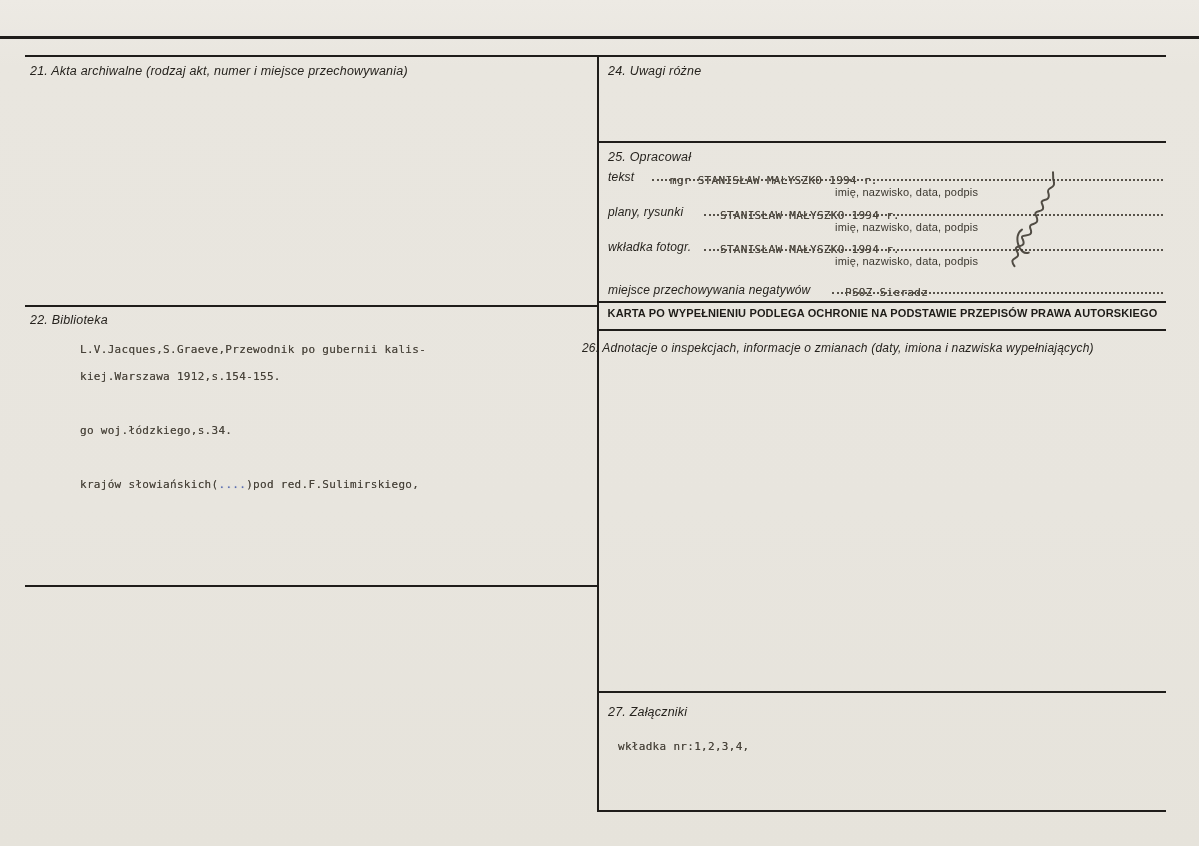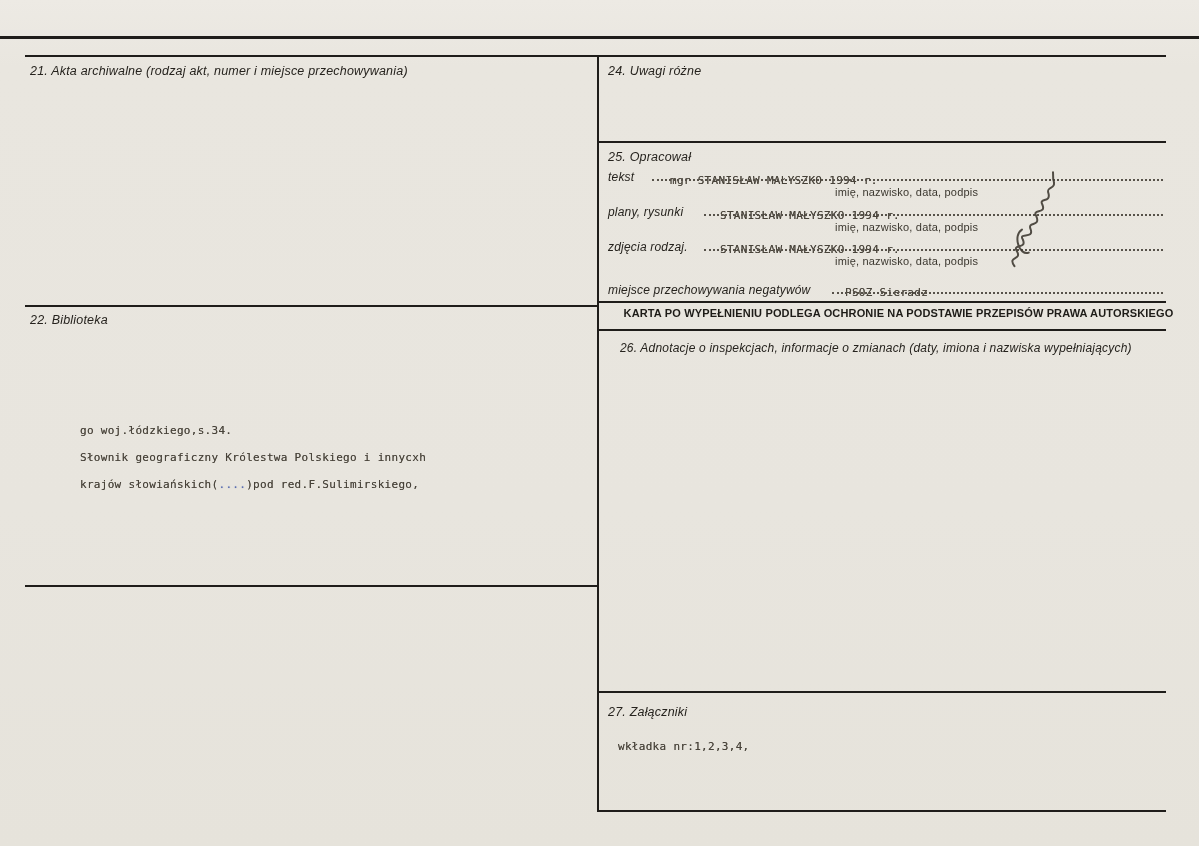--- a/index.html
+++ b/index.html
@@ -20,21 +20,21 @@
     font-family:"DejaVu Sans Mono","Liberation Mono",monospace;
     font-size:11px;letter-spacing:.3px;
     color:#474239;white-space:pre;
     text-shadow:0 0 .4px rgba(60,55,45,.6);
     margin-top:12px;
   }
   .caption{position:absolute;font-size:11px;color:#3b372f;letter-spacing:.2px;white-space:nowrap;}
   .dotted{position:absolute;height:0;border-bottom:2px dotted #57524a;}
   .notice{
     position:absolute;font-weight:bold;font-size:11px;
-    letter-spacing:.15px;color:#1d1b17;text-align:center;white-space:nowrap;padding-left:16px;
+    letter-spacing:.15px;color:#1d1b17;text-align:center;white-space:nowrap;
   }
   .bluedots{color:#5a6db0;text-shadow:0 0 1px rgba(90,109,176,.7);}
   .sig{position:absolute;left:982px;top:205px;width:106px;height:30px;transform:rotate(-58deg);}
 </style>
 </head>
 <body>
 
 <div class="page">
 
   <div class="rule" style="left:0;top:36px;width:1199px;height:3px"></div>
@@ -44,54 +44,55 @@
   <div class="rule" style="left:25px;top:585px;width:572px;height:2px"></div>
   <div class="rule" style="left:599px;top:141px;width:567px;height:2px"></div>
   <div class="rule" style="left:599px;top:301px;width:567px;height:2px"></div>
   <div class="rule" style="left:599px;top:329px;width:567px;height:2px"></div>
   <div class="rule" style="left:599px;top:691px;width:567px;height:2px"></div>
   <div class="rule" style="left:599px;top:810px;width:567px;height:2px"></div>
 
   <div class="label" style="left:30px;top:64px">21. Akta archiwalne (rodzaj akt, numer i miejsce przechowywania)</div>
 
   <div class="label" style="left:30px;top:313px">22. Biblioteka</div>
+  <div class="typed" style="left:80px;top:331px">L.V.Jacques,S.Graeve,Przewodnik po gubernii kalis-</div>
+  <div class="typed" style="left:80px;top:358px">kiej.Warszawa 1912,s.154-155.</div>
   <div class="typed" style="left:80px;top:412px">go woj.łódzkiego,s.34.</div>
-  <div class="typed" style="left:80px;top:439px">Słownik geograficzny Królestwa Polskiego i innycxh</div>
   <div class="typed" style="left:80px;top:466px"><span>krajów słowiańskich(</span><span class="bluedots">....</span><span>)pod red.F.Sulimirskiego,</span></div>
 
 
   <div class="label" style="left:608px;top:64px">24. Uwagi różne</div>
 
   <div class="label" style="left:608px;top:150px">25. Opracował</div>
 
   <div class="label small" style="left:608px;top:170px">tekst</div>
   <div class="typed" style="left:670px;top:162px">mgr STANISŁAW MAŁYSZKO 1994 r.</div>
   <div class="dotted" style="left:652px;top:179px;width:511px"></div>
   <div class="caption" style="left:835px;top:186px">imię, nazwisko, data, podpis</div>
 
   <div class="label small" style="left:608px;top:205px">plany, rysunki</div>
   <div class="typed" style="left:720px;top:197px">STANISŁAW MAŁYSZKO 1994 r.</div>
   <div class="dotted" style="left:704px;top:214px;width:459px"></div>
   <div class="caption" style="left:835px;top:221px">imię, nazwisko, data, podpis</div>
 
-  <div class="label small" style="left:608px;top:240px">zdjęcia rodzaj.</div>
+  <div class="label small" style="left:608px;top:240px">wkładka fotogr.</div>
   <div class="typed" style="left:720px;top:231px">STANISŁAW MAŁYSZKO 1994 r.</div>
   <div class="dotted" style="left:704px;top:249px;width:459px"></div>
   <div class="caption" style="left:835px;top:255px">imię, nazwisko, data, podpis</div>
 
   <div class="label small" style="left:608px;top:283px">miejsce przechowywania negatywów</div>
   <div class="typed" style="left:845px;top:274px">PSOZ Sieradz</div>
   <div class="dotted" style="left:832px;top:292px;width:331px"></div>
 
   <div class="sig">
     <svg width="106" height="30" viewBox="0 0 106 30" xmlns="http://www.w3.org/2000/svg">
       <path d="M3,22 C8,10 12,26 17,16 C21,8 24,24 30,15 C34,7 36,25 43,16 C48,9 50,24 57,14 C61,6 64,22 70,13 C74,6 76,20 83,12 C88,6 90,18 97,9 L103,5 M22,27 C14,21 28,4 38,9" stroke="#3b372f" stroke-width="2" fill="none" stroke-linecap="round" opacity="0.88"></path>
     </svg>
   </div>
 
   <div class="notice" style="left:599px;top:307px;width:567px">KARTA PO WYPEŁNIENIU PODLEGA OCHRONIE NA PODSTAWIE PRZEPISÓW PRAWA AUTORSKIEGO</div>
 
-  <div class="label small" style="left:620px;top:341px">26. Adnotacje o inspekcjach, informacje o zmianach (daty, imiona i nazwiska wypełniających)</div>
+  <div class="label small" style="left:582px;top:341px">26. Adnotacje o inspekcjach, informacje o zmianach (daty, imiona i nazwiska wypełniających)</div>
 
   <div class="label" style="left:608px;top:705px">27. Załączniki</div>
   <div class="typed" style="left:618px;top:728px">wkładka nr:1,2,3,4,</div>
 
 </div>
 
 </body></html>

